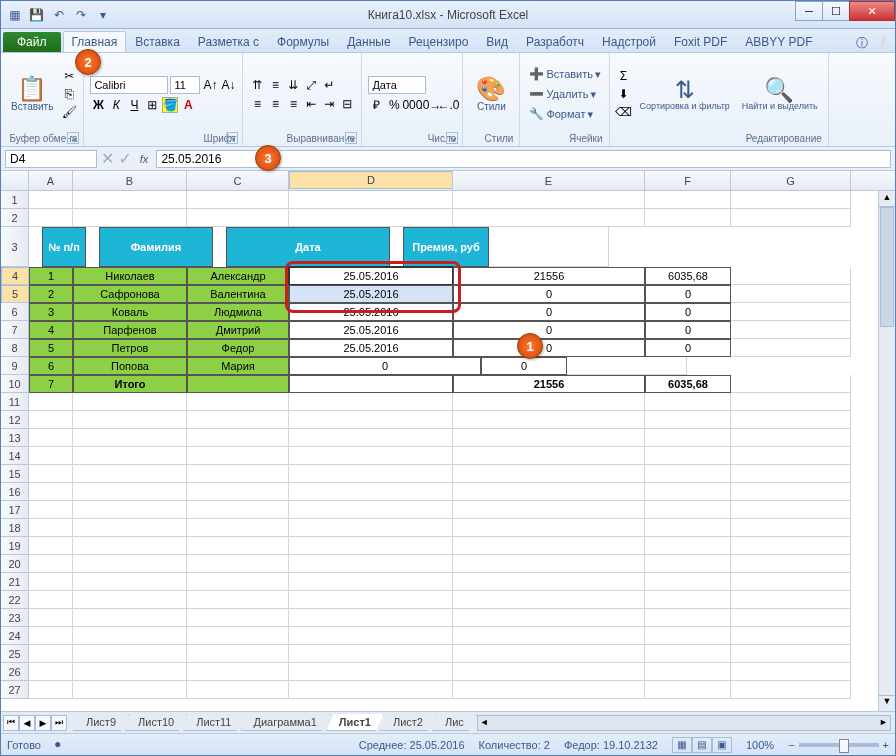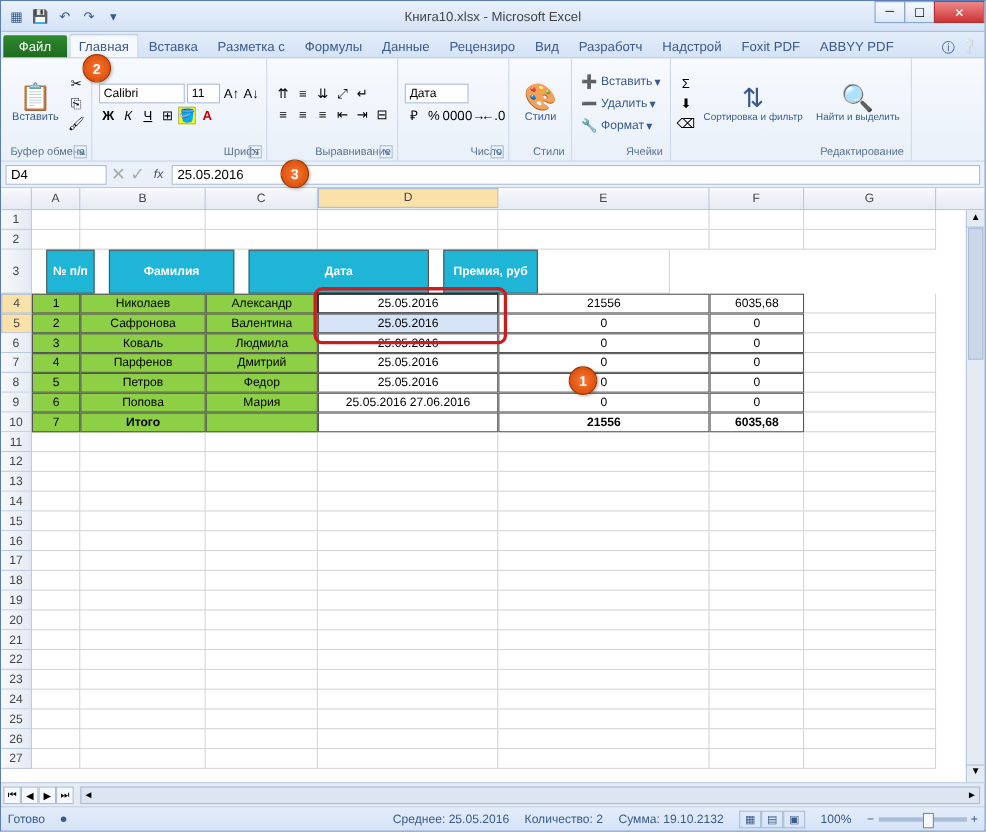--- a/index.html
+++ b/index.html
@@ -384,21 +384,20 @@
         <div class="cell C green-cell c">Федор</div>
         <div class="cell D tbl-cell c">25.05.2016</div>
         <div class="cell E tbl-cell c">0</div>
         <div class="cell F tbl-cell c">0</div>
         <div class="cell G"></div>
       </div>
       <div class="crow">
         <div class="cell A green-cell c">6</div>
         <div class="cell B green-cell c">Попова</div>
         <div class="cell C green-cell c">Мария</div>
-        <div class="cell D tbl-cell c">25.05.2016 27.06.2016</div>
         <div class="cell E tbl-cell c">0</div>
         <div class="cell F tbl-cell c">0</div>
         <div class="cell G"></div>
       </div>
 
       <div class="crow">
         <div class="cell A green-cell c">7</div>
         <div class="cell B green-cell c bold">Итого</div>
         <div class="cell C green-cell"></div>
         <div class="cell D tbl-cell"></div>
@@ -573,30 +572,39 @@
 <div class="callout" style="left:74px; top:48px;">2</div>
 <div class="callout" style="left:254px; top:144px;">3</div>
 
 <div class="sheet-bar">
   <div class="sheet-nav">
     <span>⏮</span>
     <span>◀</span>
     <span>▶</span>
     <span>⏭</span>
   </div>
+  <div class="sheet-tabs">
+    <div class="sheet-tab">Лист9</div>
+    <div class="sheet-tab">Лист10</div>
+    <div class="sheet-tab">Лист11</div>
+    <div class="sheet-tab">Диаграмма1</div>
+    <div class="sheet-tab active">Лист1</div>
+    <div class="sheet-tab">Лист2</div>
+    <div class="sheet-tab">Лис</div>
+  </div>
   <div class="hscroll"></div>
 </div>
 
 <div class="status-bar">
   <span>Готово</span>
   <span>⏺</span>
   <div class="spacer"></div>
   <span><span>Среднее:</span> <span>25.05.2016</span></span>
   <span><span>Количество:</span> <span>2</span></span>
-  <span><span>Сумма:</span> <span>19.10.2132</span></span>
+  <span><span>Федор:</span> <span>19.10.2132</span></span>
   <div class="view-btns">
     <span>▦</span>
     <span>▤</span>
     <span>▣</span>
   </div>
   <span>100%</span>
   <div class="zoom">
     <span>−</span>
     <div class="zoom-slider"></div>
     <span>+</span>

